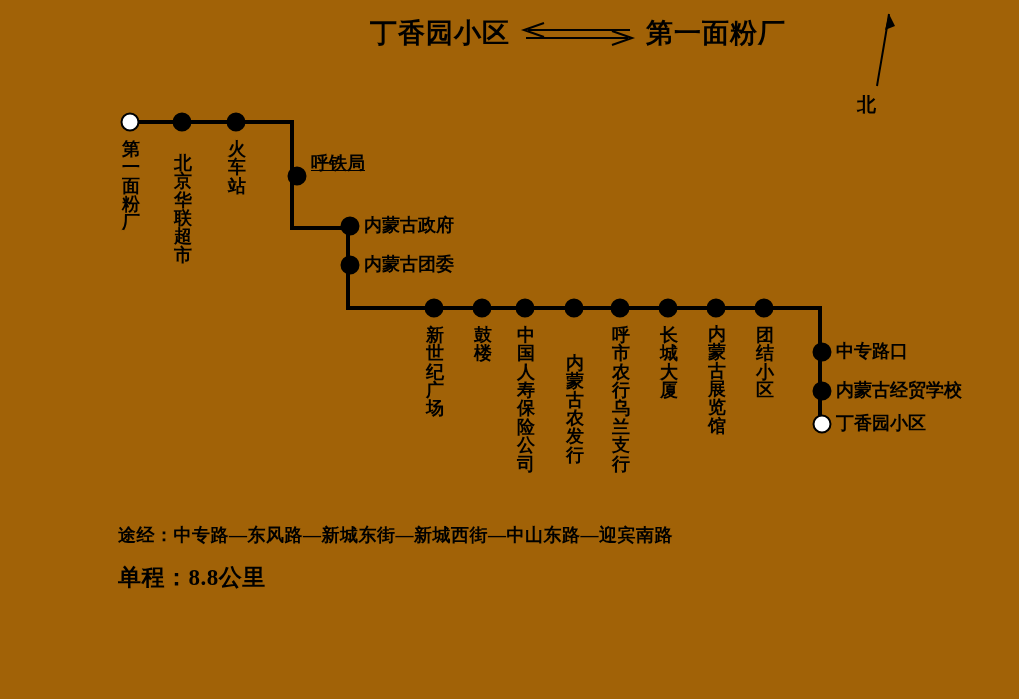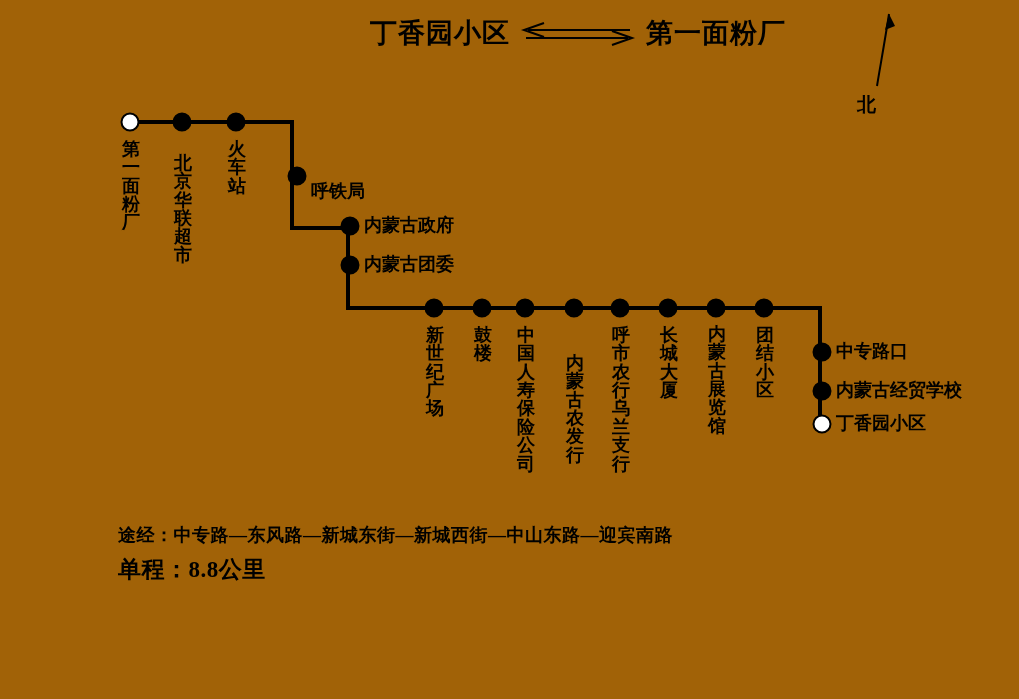--- a/index.html
+++ b/index.html
@@ -114,21 +114,21 @@
     font-size: 18px;
     font-weight: 700;
     line-height: 1.45;
     white-space: nowrap;
     letter-spacing: 0.5px;
   }
   .note-indent {
     padding-left: 74px;
   }
   .note-distance {
-    margin-top: 6px;
+    margin-top: 14px;
     font-size: 23px;
     font-weight: 700;
     white-space: nowrap;
     letter-spacing: 0.5px;
   }
 </style>
 </head>
 <body>
 
 <div id="canvas">
@@ -161,21 +161,21 @@
   <div class="stop terminal" style="left:130px; top:122px;"></div>
   <div class="vlabel" style="left:120px; top:140px;">第一面粉厂</div>
 
   <div class="stop" style="left:182px; top:122px;"></div>
   <div class="vlabel" style="left:172px; top:140px;margin-top:14px;">北京华联超市</div>
 
   <div class="stop" style="left:236px; top:122px;"></div>
   <div class="vlabel" style="left:226px; top:140px;">火车站</div>
 
   <div class="stop" style="left:297px; top:176px;"></div>
-  <div class="hlabel" style="left:311px; top:182px;">呼铁局</div>
+  <div class="hlabel" style="left:311px; top:154px;text-decoration:underline;">呼铁局</div>
 
   <div class="stop" style="left:350px; top:226px;"></div>
   <div class="hlabel" style="left:364px; top:216px;">内蒙古政府</div>
 
   <div class="stop" style="left:350px; top:265px;"></div>
   <div class="hlabel" style="left:364px; top:255px;">内蒙古团委</div>
 
   <div class="stop" style="left:434px; top:308px;"></div>
   <div class="vlabel" style="left:424px; top:326px;">新世纪广场</div>
 

